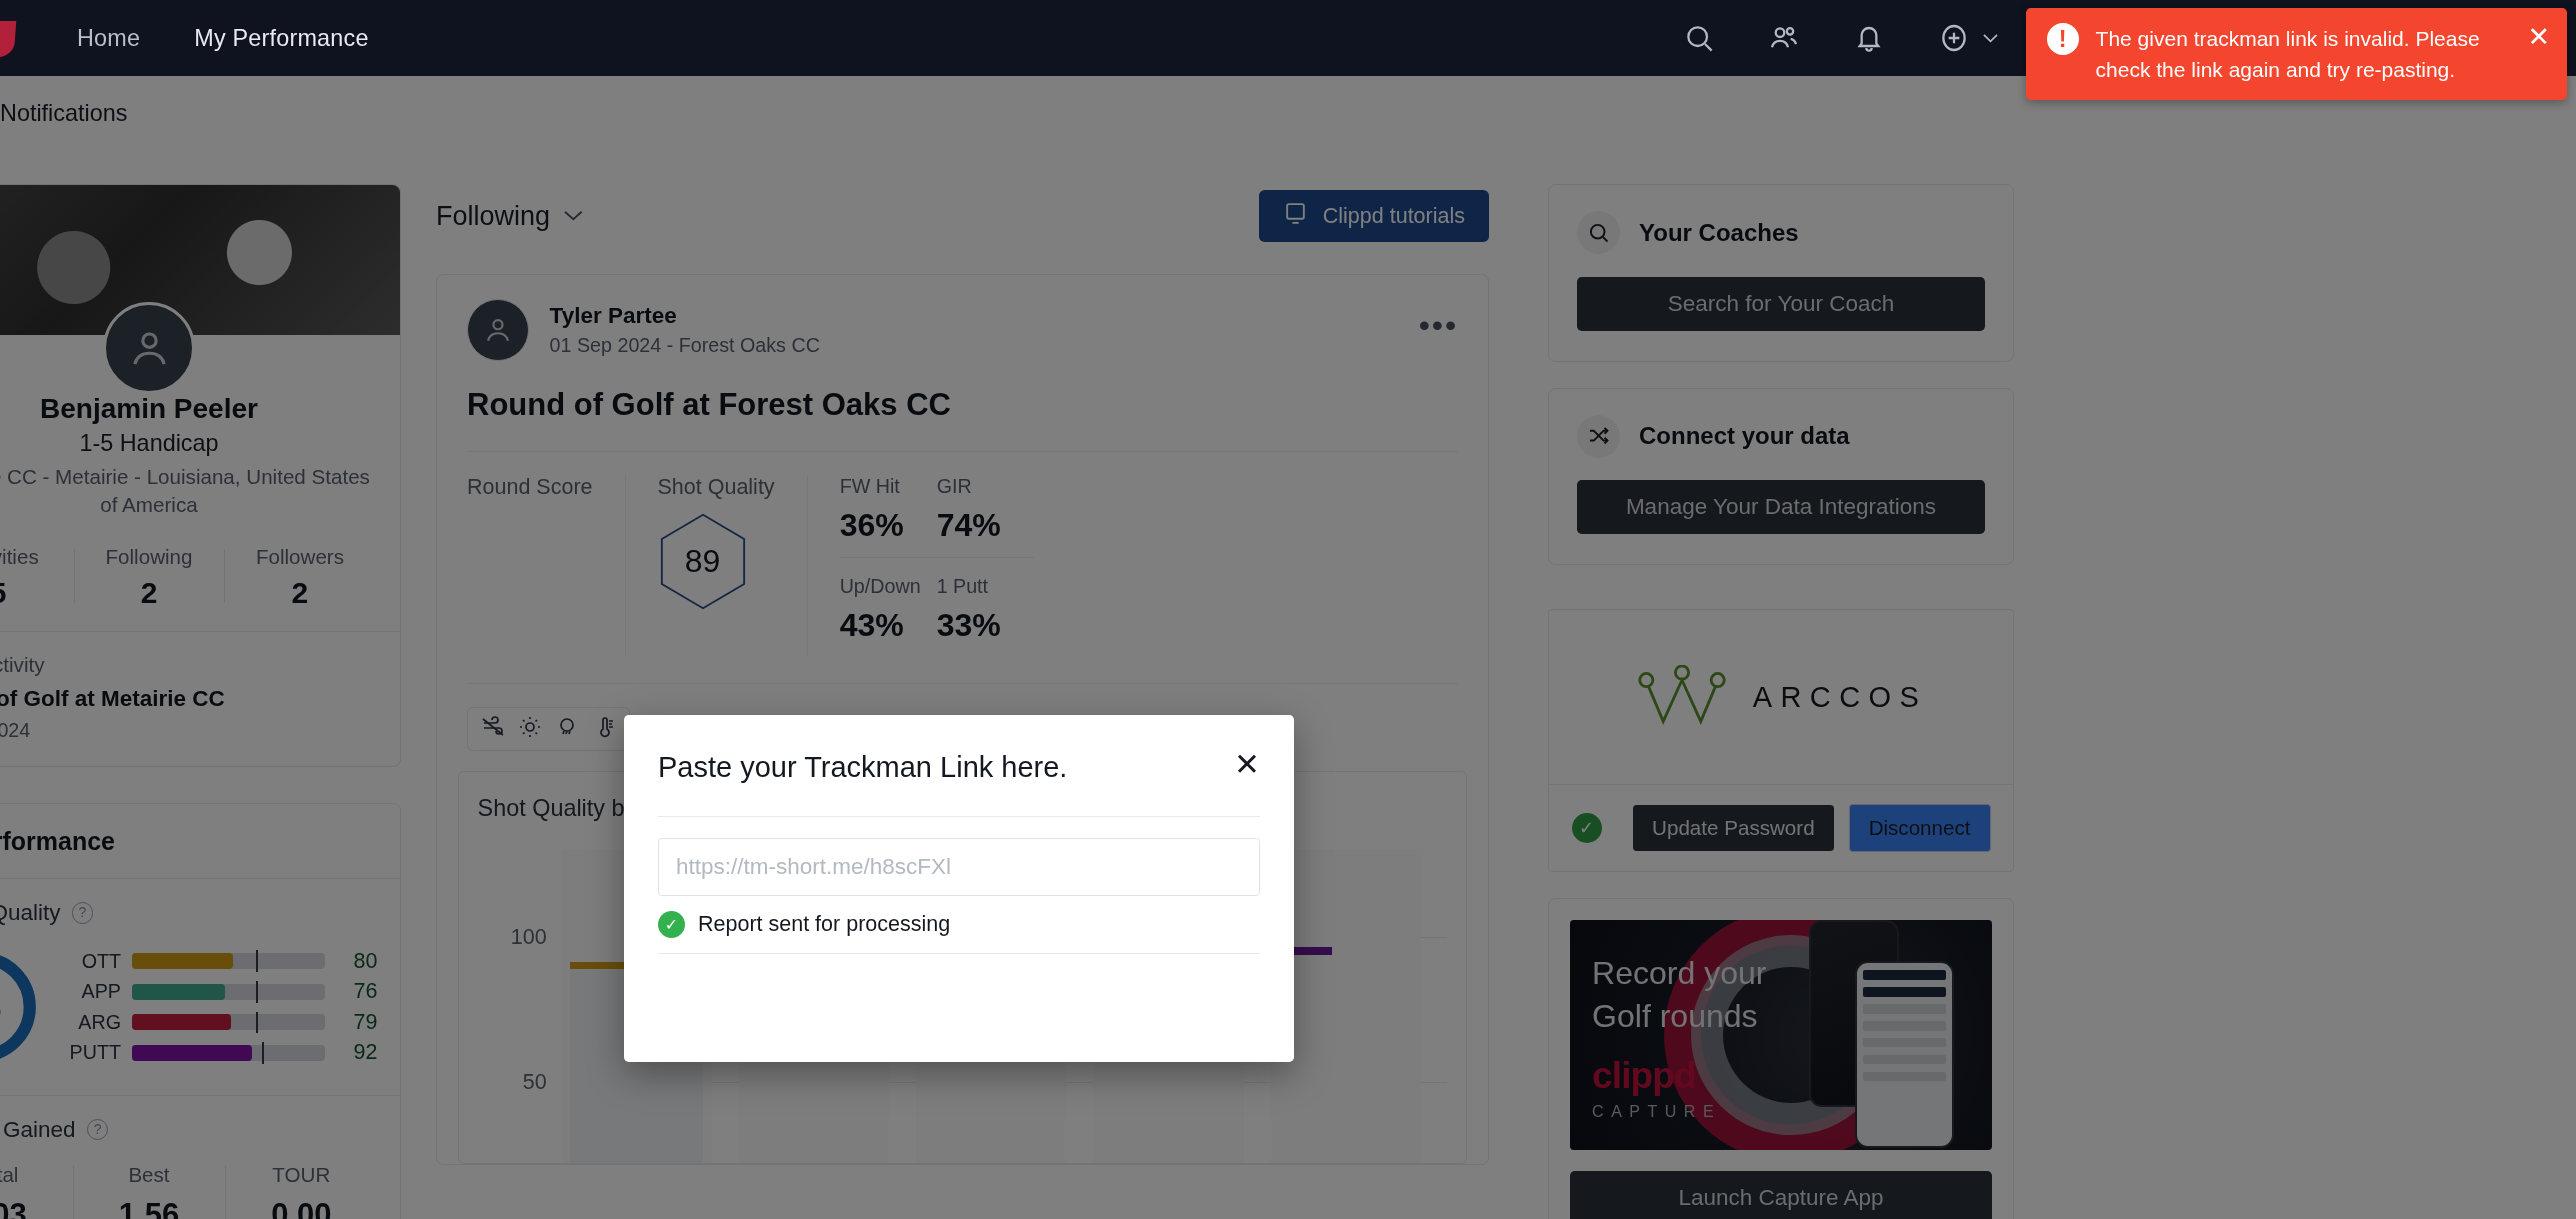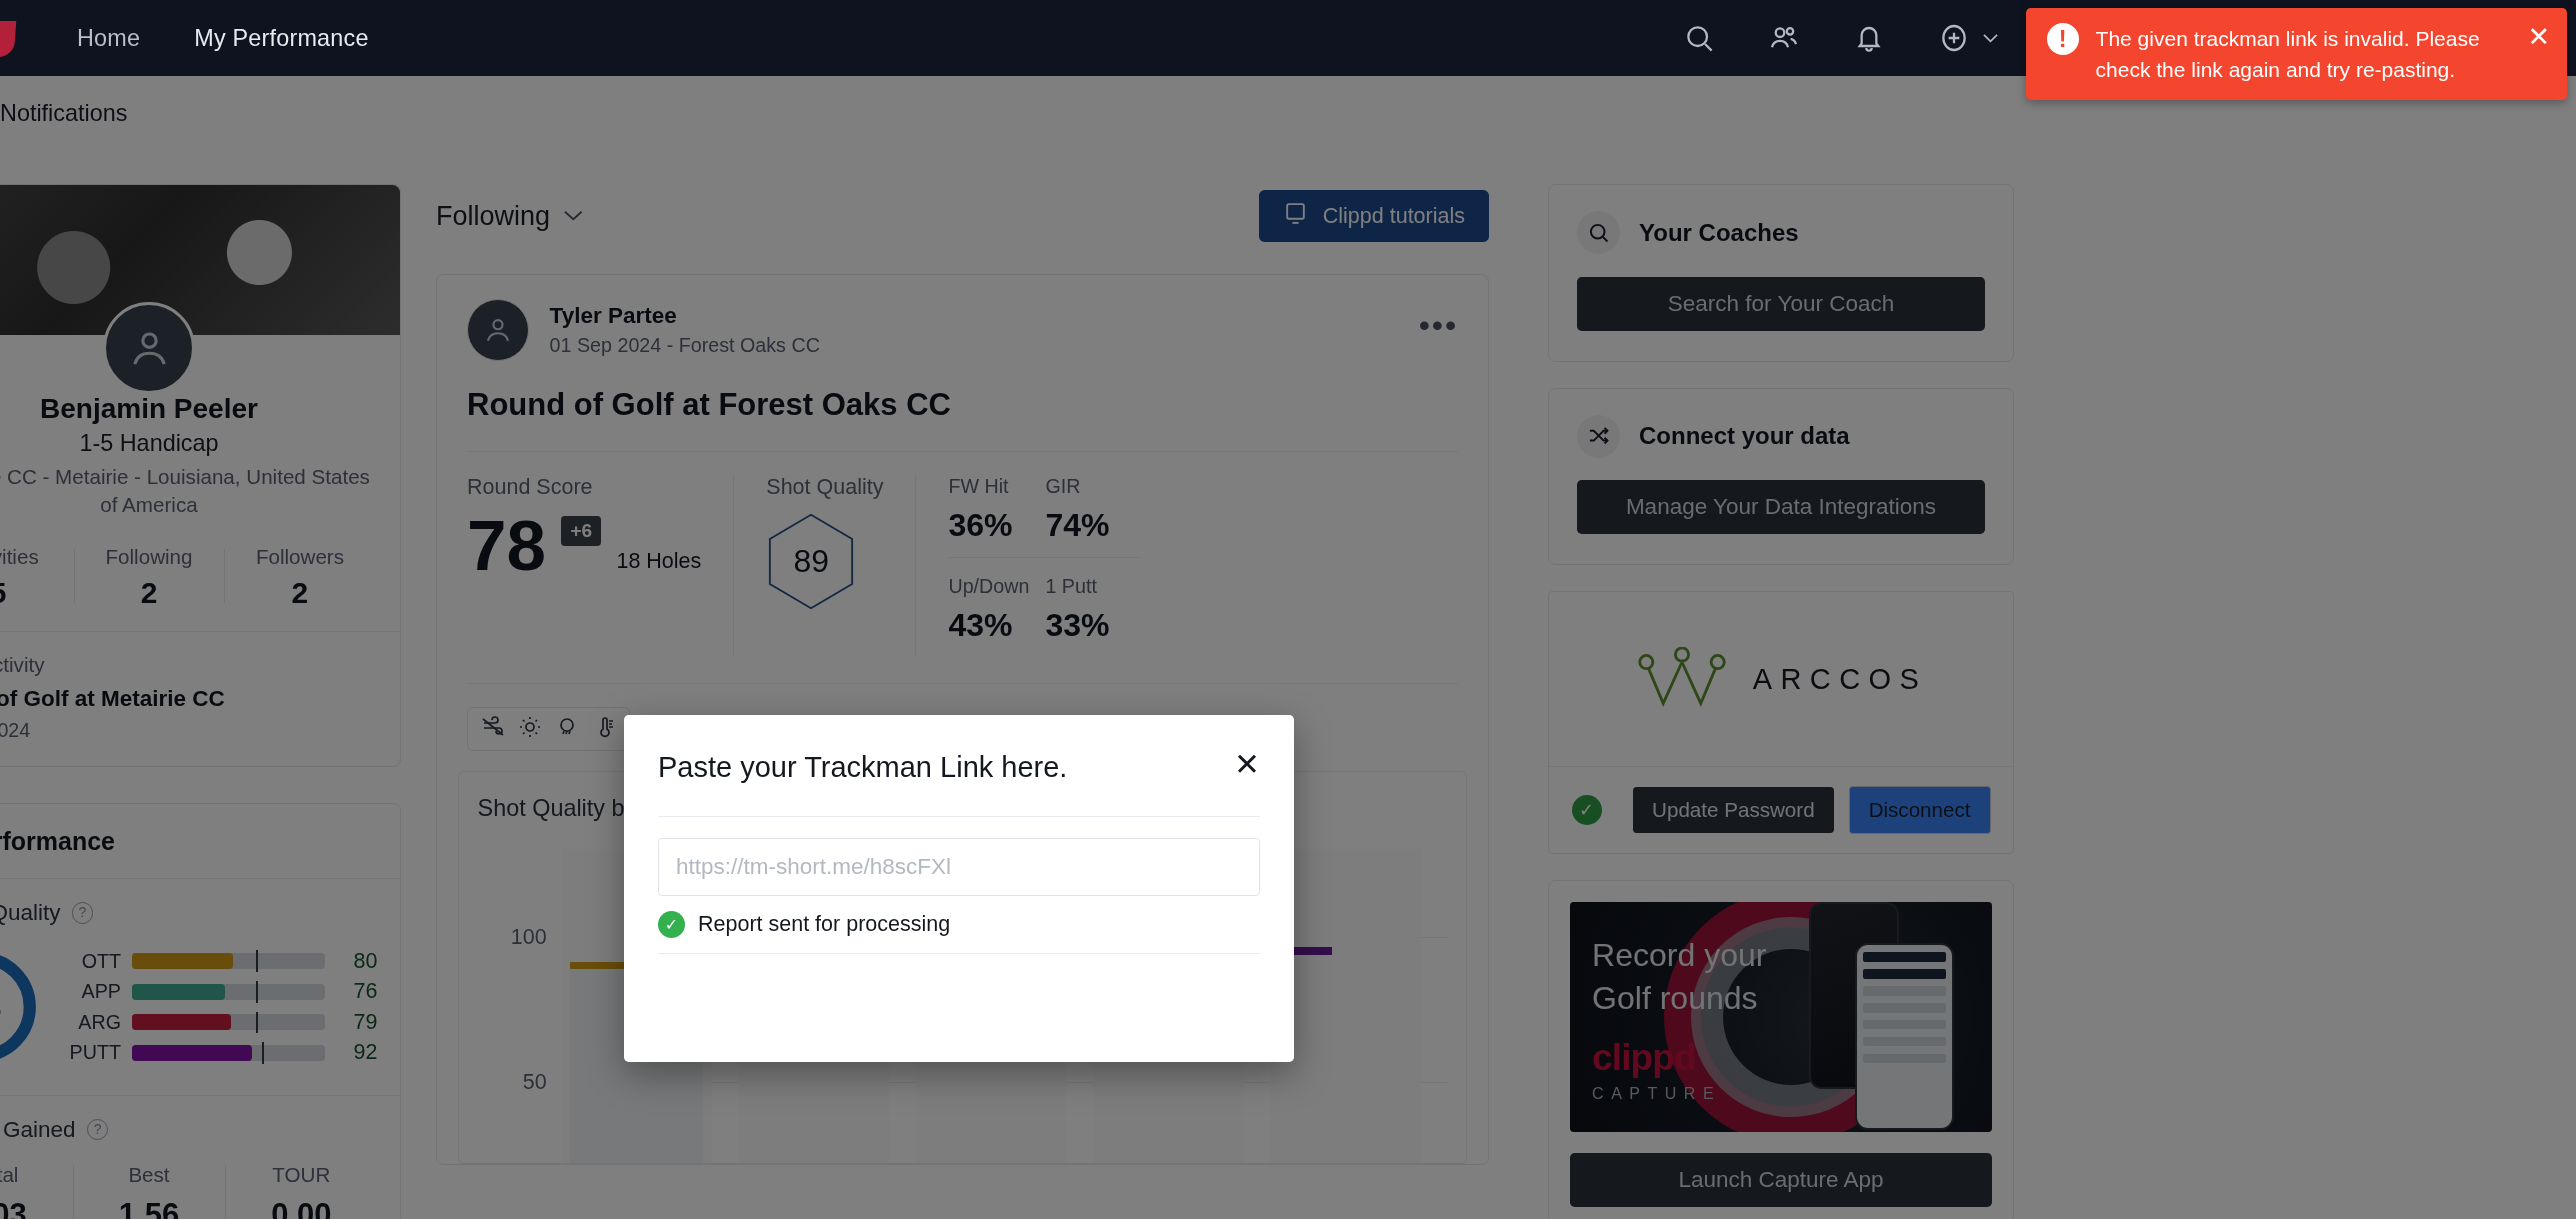--- a/index.html
+++ b/index.html
@@ -286,21 +286,21 @@
   }
   .r-ico svg { width: 23.4px; height: 23.4px; }
   .r-title { font-size: 24px; font-weight: bold; color: #111621; }
   .r-btn-dark {
     margin-top: 22.5px; background: #2a303b; color: #d5d8dd;
     border-radius: 4.7px; height: 54px; width: 100%;
     display: flex; align-items: center; justify-content: center;
     font-size: 22.5px; cursor: pointer;
   }
 
-  .arccos-card { border: 0.9px solid #e3e6ea; border-radius: 4px; background: #fff; margin-top: 26px; }
+  .arccos-card { border: 0.9px solid #e3e6ea; border-radius: 4px; background: #fff; margin-top: 44px; }
   .arccos-logo-area { height: 174px; display: flex; align-items: center; justify-content: center; gap: 24px; }
   .arccos-word { font-size: 29px; letter-spacing: 8.4px; color: #14181f; }
   .arccos-foot {
     border-top: 0.9px solid #e7eaee; padding: 19px 22.5px;
     display: flex; align-items: center; gap: 15px;
   }
   .ok-dot {
     width: 30px; height: 30px; border-radius: 50%; background: #2f9e44;
     color: #fff; font-size: 18px; line-height: 30px; text-align: center; flex: none;
   }
@@ -551,25 +551,20 @@
             <div class="post-sub">01 Sep 2024 - Forest Oaks CC</div>
           </div>
           <div class="post-more">•••</div>
         </div>
 
         <div class="post-title">Round of Golf at Forest Oaks CC</div>
 
         <div class="stats-row">
           <div class="stat-block sep">
             <div class="stat-k">Round Score</div>
-            <div class="score-line">
-              <div class="score-big">78</div>
-              <div class="score-badge">+6</div>
-              <div class="score-holes">18 Holes</div>
-            </div>
           </div>
           <div class="stat-block sep" style="padding-left:32px">
             <div class="stat-k">Shot Quality</div>
             <div class="hexwrap">
               <svg width="90" height="101" viewBox="0 0 96 108">
                 <polygon points="48,4 92,30 92,78 48,104 4,78 4,30" fill="none" stroke="#2c4f86" stroke-width="2"></polygon>
               </svg>
               <div class="num">89</div>
             </div>
           </div>

